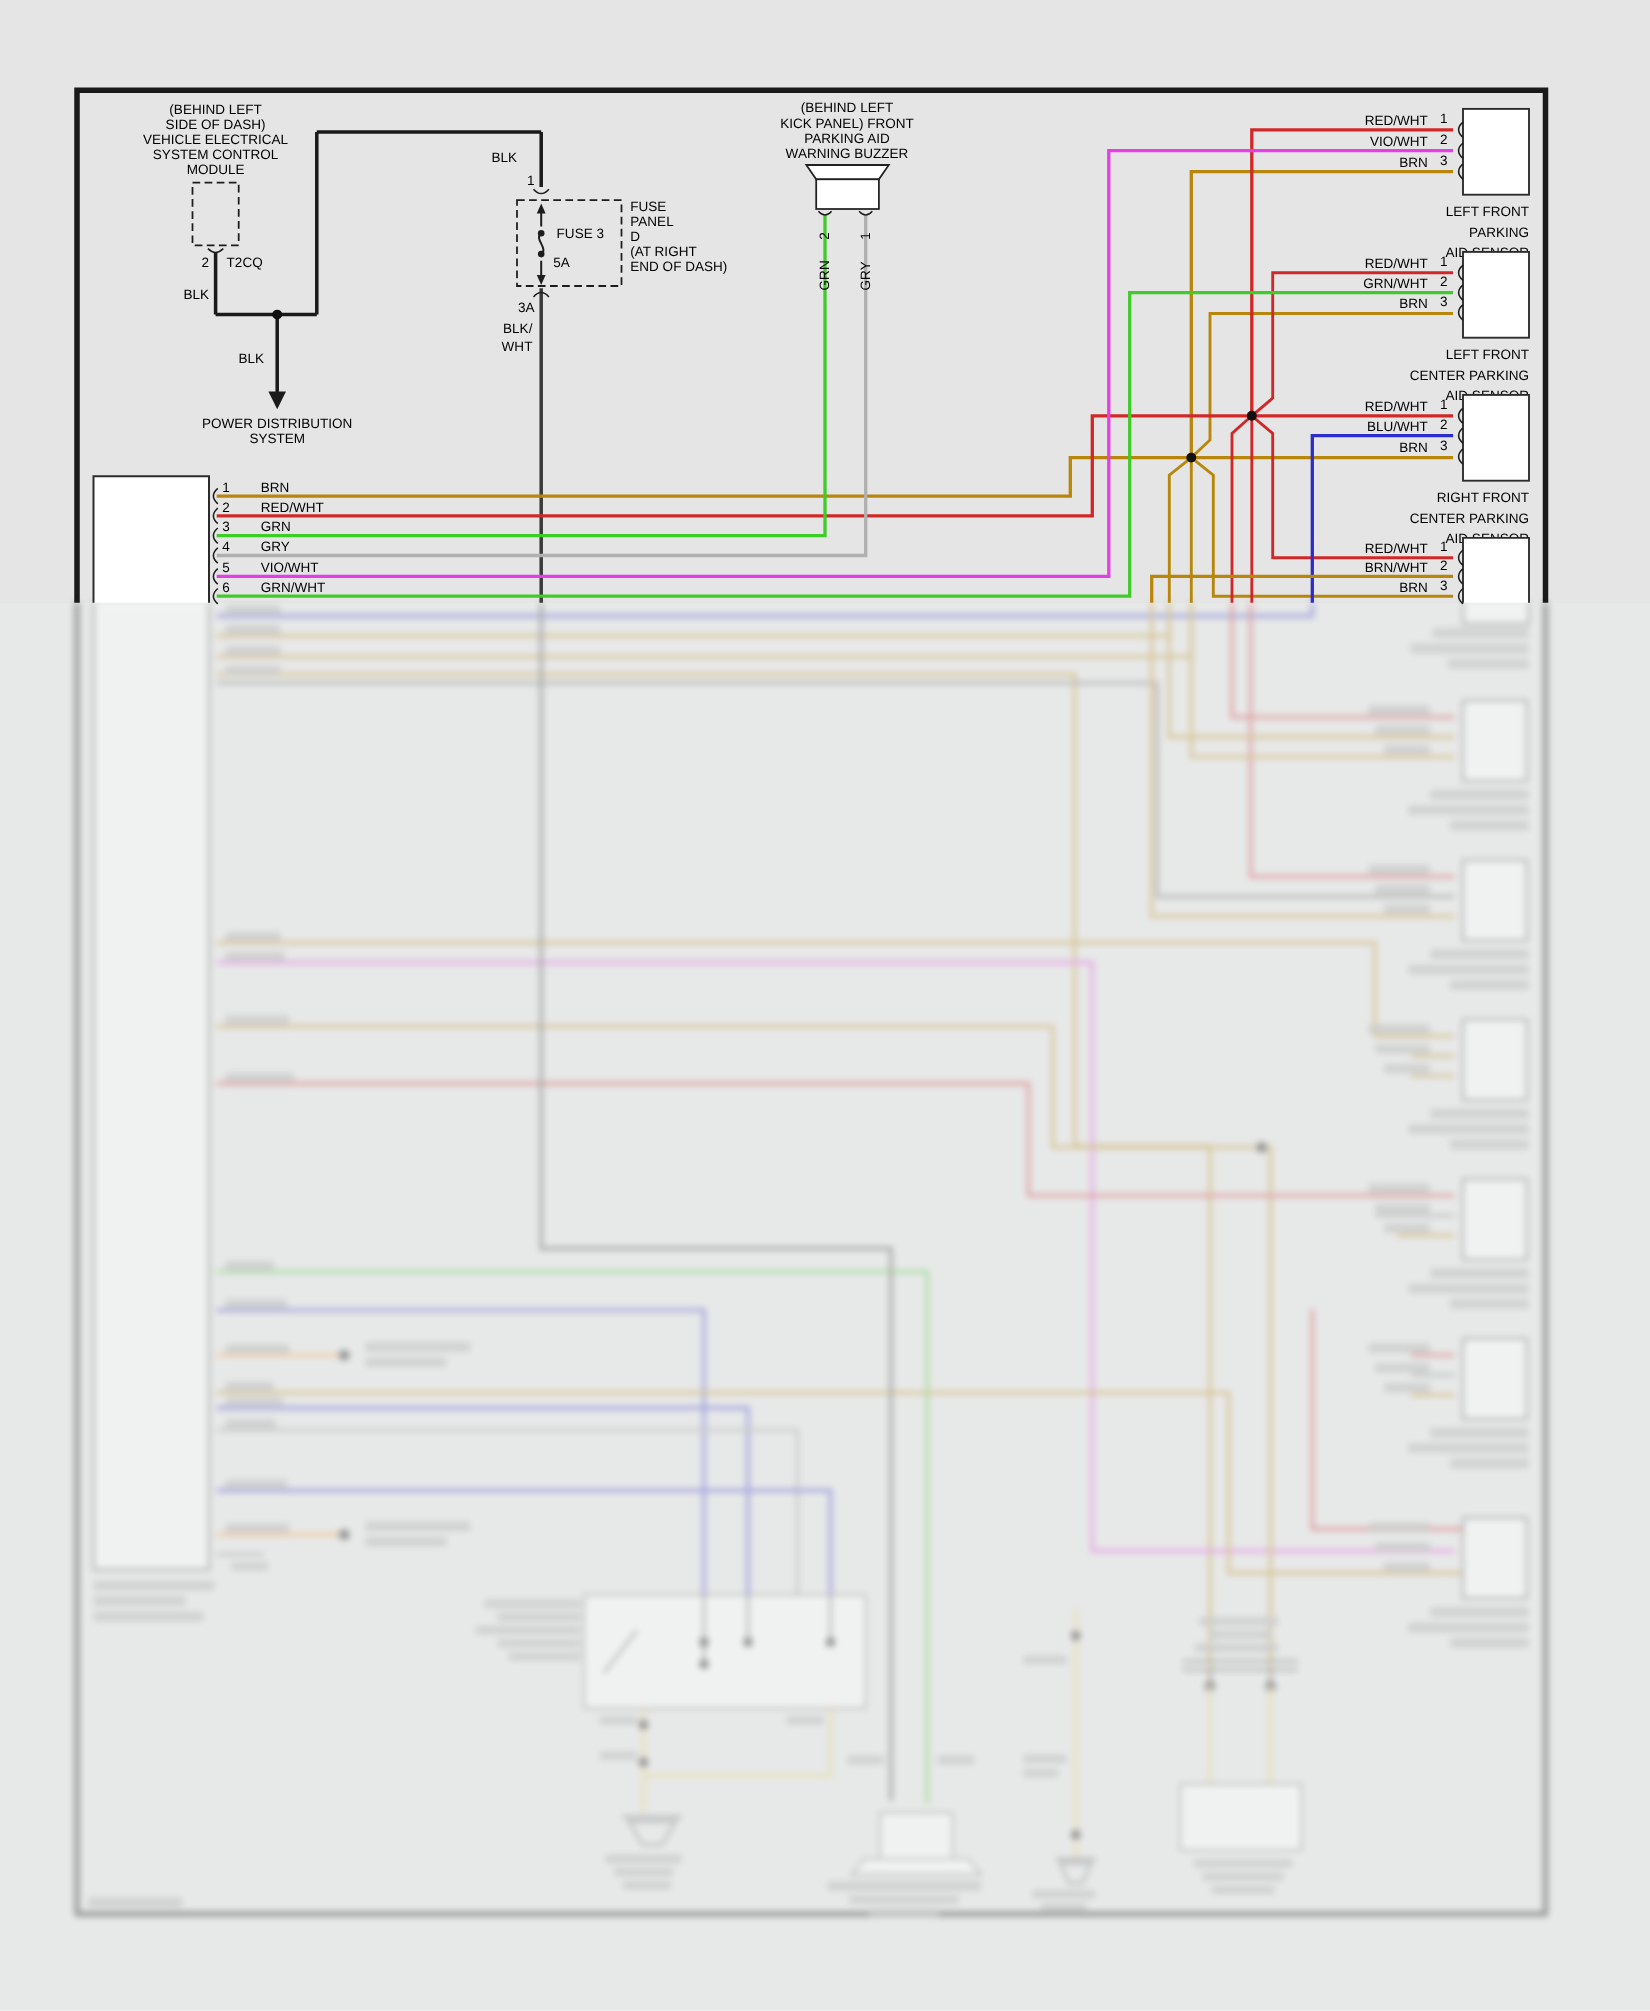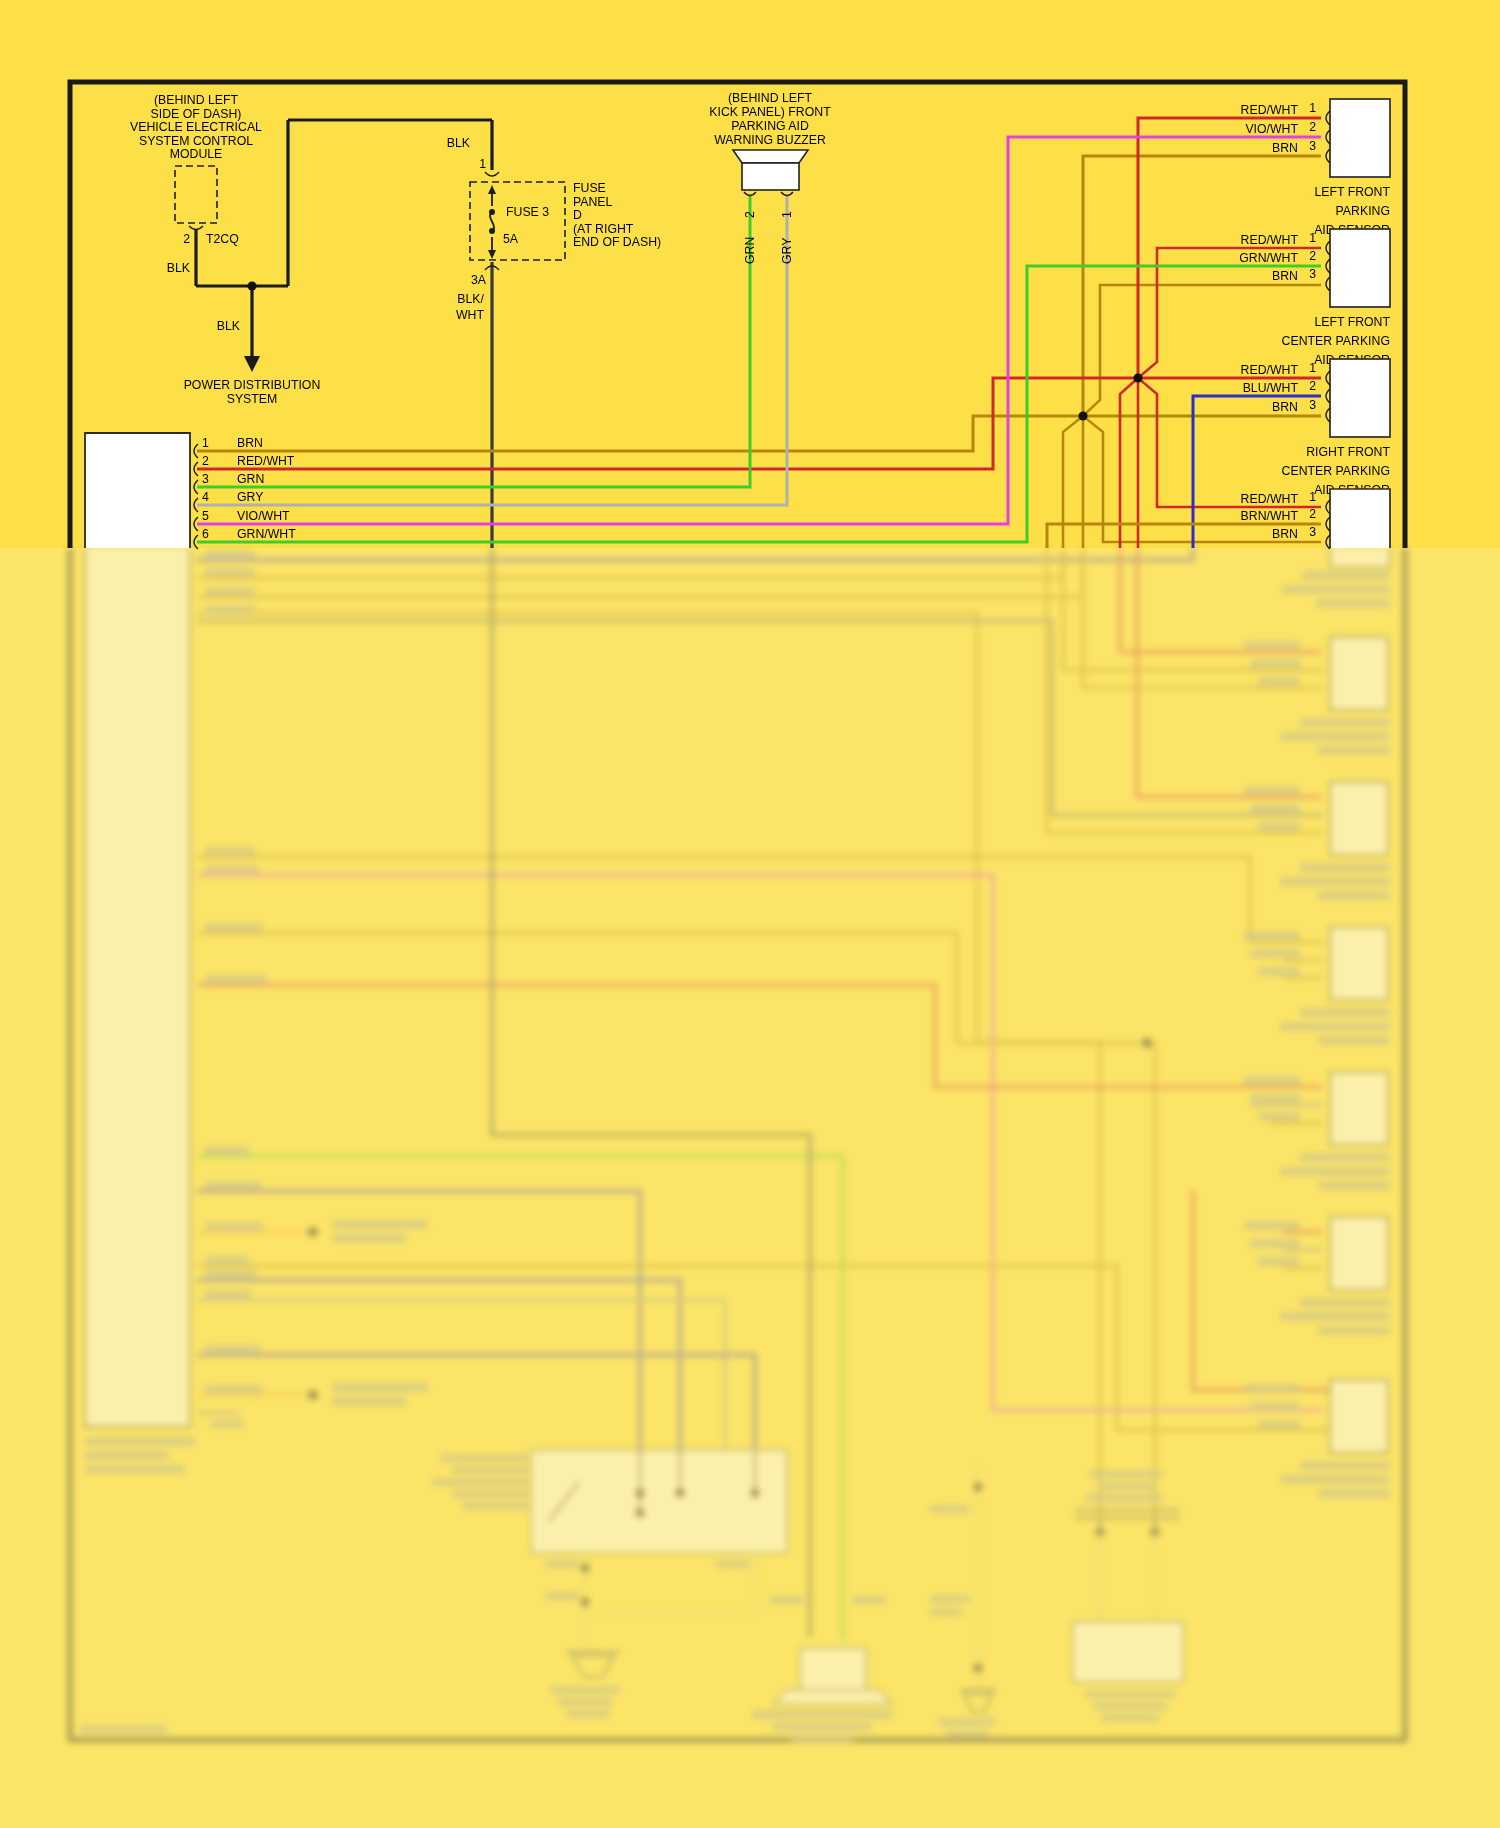--- a/index.html
+++ b/index.html
@@ -1,16 +1,16 @@
 <!DOCTYPE html>
 <html><head>
 <meta charset="utf-8">
 <style>
   html,body{margin:0;padding:0;background:#fff;}
-  .stage{position:relative;width:1500px;height:1828px;background:#fde047;overflow:hidden;
+  .stage{position:relative;width:1500px;height:1828px;background:#e5e5e5;overflow:hidden;
          font-family:"Liberation Sans",sans-serif;}
   svg{position:absolute;left:0;top:0;}
   text{font-family:"Liberation Sans",sans-serif;font-size:13px;fill:#000;}
   .sm{font-size:12.3px;}
   .wire{fill:none;stroke-linecap:butt;stroke-linejoin:miter;}
   .box{fill:#ffffff;stroke:#2b2b2b;stroke-width:1.7;}
   .dash{fill:none;stroke:#1d1d1d;stroke-width:1.6;stroke-dasharray:7 4;}
   .brk{fill:none;stroke:#1d1d1d;stroke-width:1.4;}
   .gblob{fill:#9a9a9a;opacity:.8;}
   .frost{filter:blur(3px);opacity:.45;}

